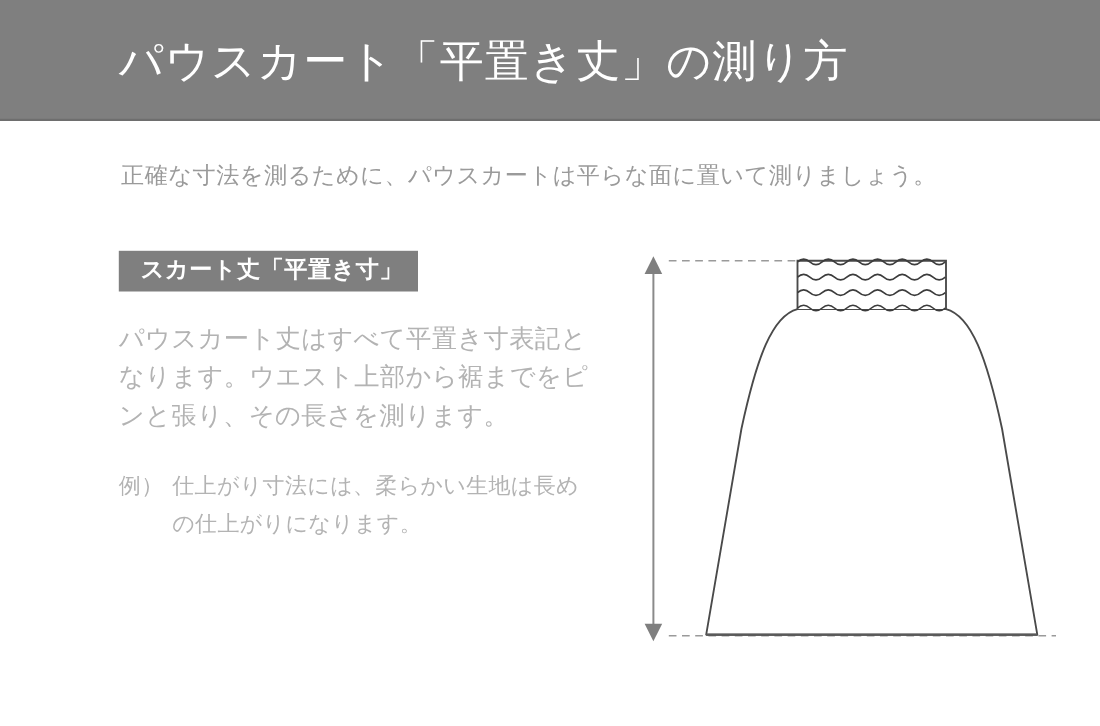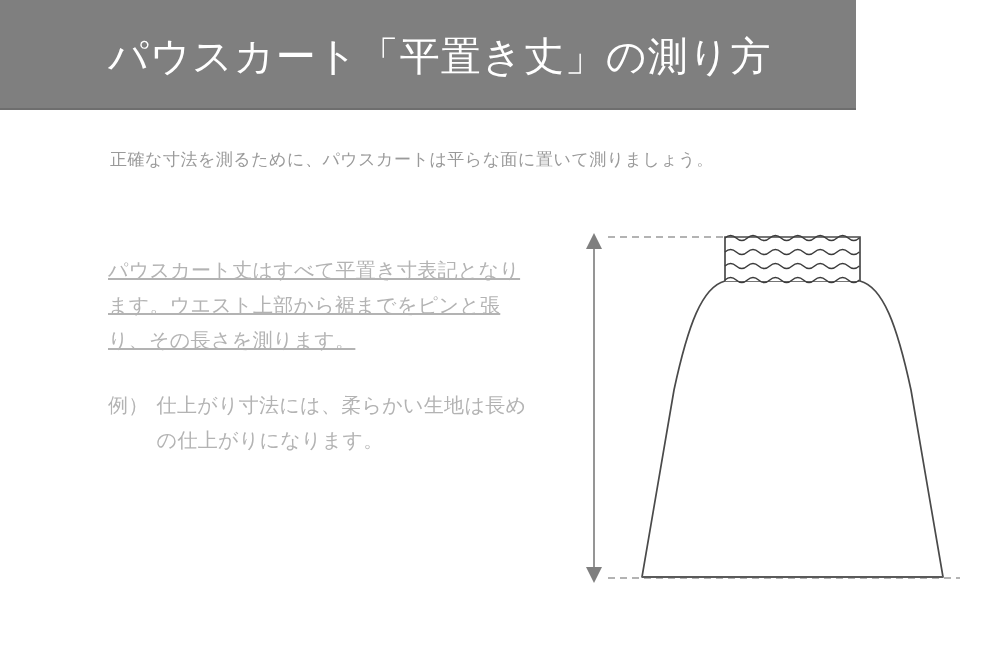--- a/index.html
+++ b/index.html
@@ -15,21 +15,21 @@
     overflow: hidden;
     position: relative;
     -webkit-font-smoothing: antialiased;
   }
 
   
   #header-bar {
     position: absolute;
     left: 0;
     top: 0;
-    width: 856px;
+    width: 1000px;
     height: 110px;
     background: #7f7f7f;
     border-bottom: 2px solid #6e6e6e;
     box-sizing: border-box;
   }
   #header-title {
     position: absolute;
     left: 108px;
     top: 34px;
     color: #ffffff;
@@ -39,21 +39,21 @@
     line-height: 44px;
     white-space: nowrap;
   }
 
   
   #intro-text {
     position: absolute;
     left: 110px;
     top: 145px;
     color: #9a9a9a;
-    font-size: 17px;
+    font-size: 21px;
     line-height: 30px;
     letter-spacing: 0.5px;
     white-space: nowrap;
   }
 
   
   #left-column {
     position: absolute;
     left: 108px;
     top: 228px;
@@ -65,25 +65,24 @@
     color: #ffffff;
     font-size: 21px;
     font-weight: 700;
     letter-spacing: 0.5px;
     padding: 5px 14px 6px 20px;
     line-height: 26px;
     white-space: nowrap;
   }
   .body-paragraph {
     color: #b3b3b3;
-    font-size: 20px;
+    font-size: 23px;
     line-height: 35px;
     letter-spacing: 0.3px;
     margin: 0;
-    text-decoration: underline;
   }
   #paragraph-one { margin-top: 25px; }
   #paragraph-two { margin-top: 28px; }
   .emphasis {
     color: #8c8c8c;
     font-weight: 700;
   }
   #example-block {
     margin-top: 30px;
     display: flex;
@@ -113,20 +112,21 @@
 <body>
 
 <div id="header-bar">
   <div id="header-title">パウスカート「平置き丈」の測り方</div>
 </div>
 
 <div id="intro-text">正確な寸法を測るために、パウスカートは平らな面に置いて測りましょう。</div>
 
 <div id="left-column">
 
+  <div id="section-heading">スカート丈「平置き寸」</div>
 
   <p id="paragraph-one" class="body-paragraph">パウスカート丈はすべて平置き寸表記となります。ウエスト上部から裾までをピンと張り、その長さを測ります。</p>
 
 
   <div id="example-block">
     <span id="example-marker">例）</span>
     <span id="example-body">仕上がり寸法には、柔らかい生地は長めの仕上がりになります。</span>
   </div>
 
 </div>

